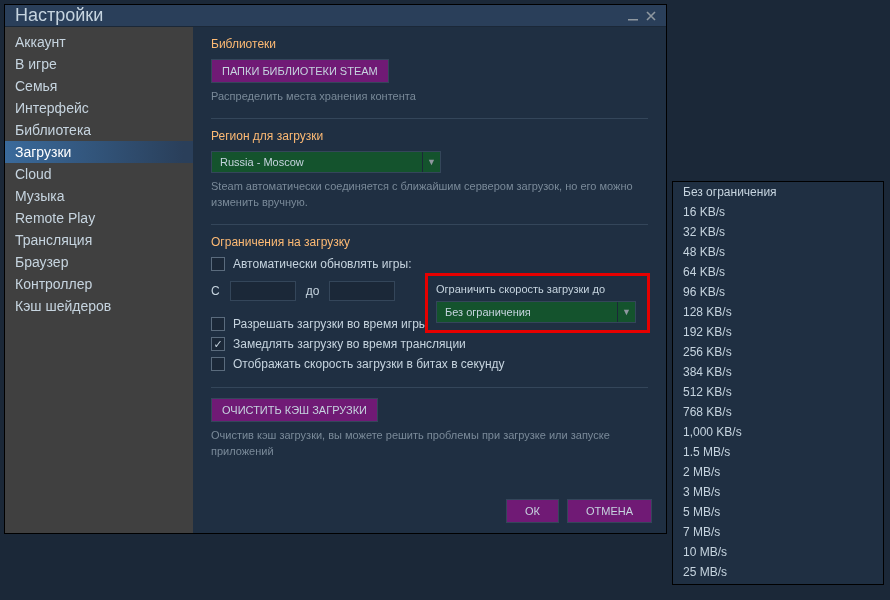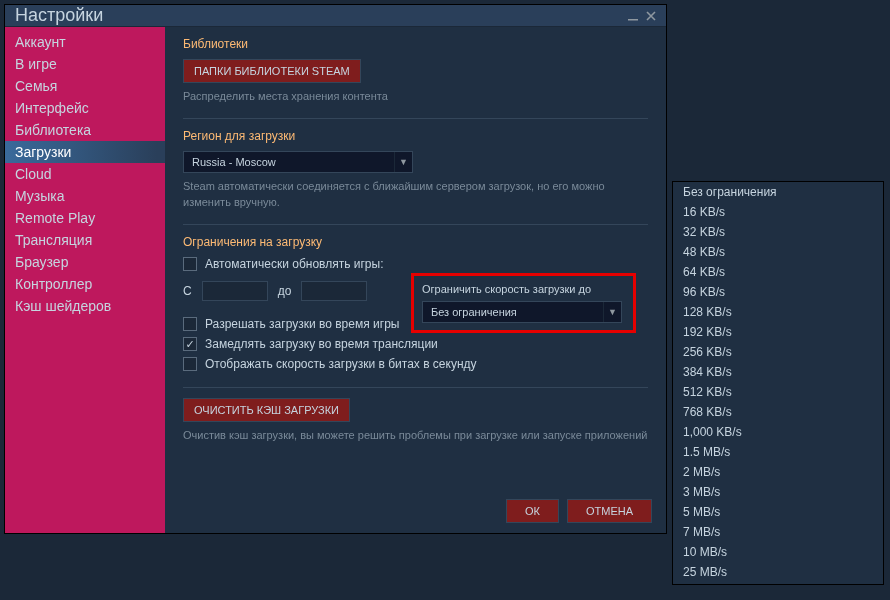--- a/index.html
+++ b/index.html
@@ -36,22 +36,22 @@
   .titlebar .spacer { flex: 1; }
   .titlebar-btn {
     width: 18px; height: 18px;
     display: flex; align-items: center; justify-content: center;
     color: #8f98a0;
     cursor: pointer;
     font-size: 14px;
   }
   .body { flex: 1; display: flex; }
   .sidebar {
-    width: 160px;
-    background: #be185d;
+    width: 188px;
+    background: #404040;
     padding-top: 4px;
   }
   .side-item {
     height: 22px;
     padding: 0 10px;
     font-size: 14px;
     color: #c6d4df;
     display: flex;
     align-items: center;
     cursor: pointer;
@@ -66,21 +66,21 @@
     padding: 10px 18px 10px 18px;
     overflow: hidden;
     position: relative;
   }
   .section-title {
     color: #fdba74;
     font-size: 12px;
     margin-bottom: 8px;
   }
   .btn {
-    background: #7f1d1d;
+    background: #701a75;
     border: 1px solid #34465a;
     color: #c6d4df;
     padding: 5px 10px;
     font-size: 11px;
     cursor: pointer;
     display: inline-block;
   }
   .desc {
     color: #7a8a99;
     font-size: 11px;
@@ -88,21 +88,21 @@
     line-height: 1.4;
   }
   .divider {
     border: none;
     border-top: 1px solid #34465a;
     margin: 14px 0 10px 0;
   }
   .select {
     display: inline-flex;
     align-items: center;
-    background: #0f172a;
+    background: #14532d;
     border: 1px solid #34465a;
     height: 22px;
     cursor: pointer;
   }
   .select .sel-text {
     padding: 0 8px;
     font-size: 11px;
     color: #c6d4df;
     flex:1;
   }
@@ -128,21 +128,21 @@
   .time-input {
     background:#1b2838;
     border:1px solid #34465a;
     width:66px; height:20px;
     color:#c6d4df; font-size:11px;
     padding:0 4px;
   }
   .time-label { font-size:12px; color:#c6d4df; }
   .limit-box {
     position:absolute;
-    left:246px; top:246px;
+    left:232px; top:246px;
     width:225px; height:60px;
     border:3px solid #e60000;
     padding:7px 8px 8px 8px;
   }
   .limit-title { font-size:11px; color:#c6d4df; margin-bottom:6px; }
   .limit-select { width:200px; }
   .footer {
     position:absolute;
     right:14px; bottom:10px;
     display:flex; gap:8px;text-align:center;

